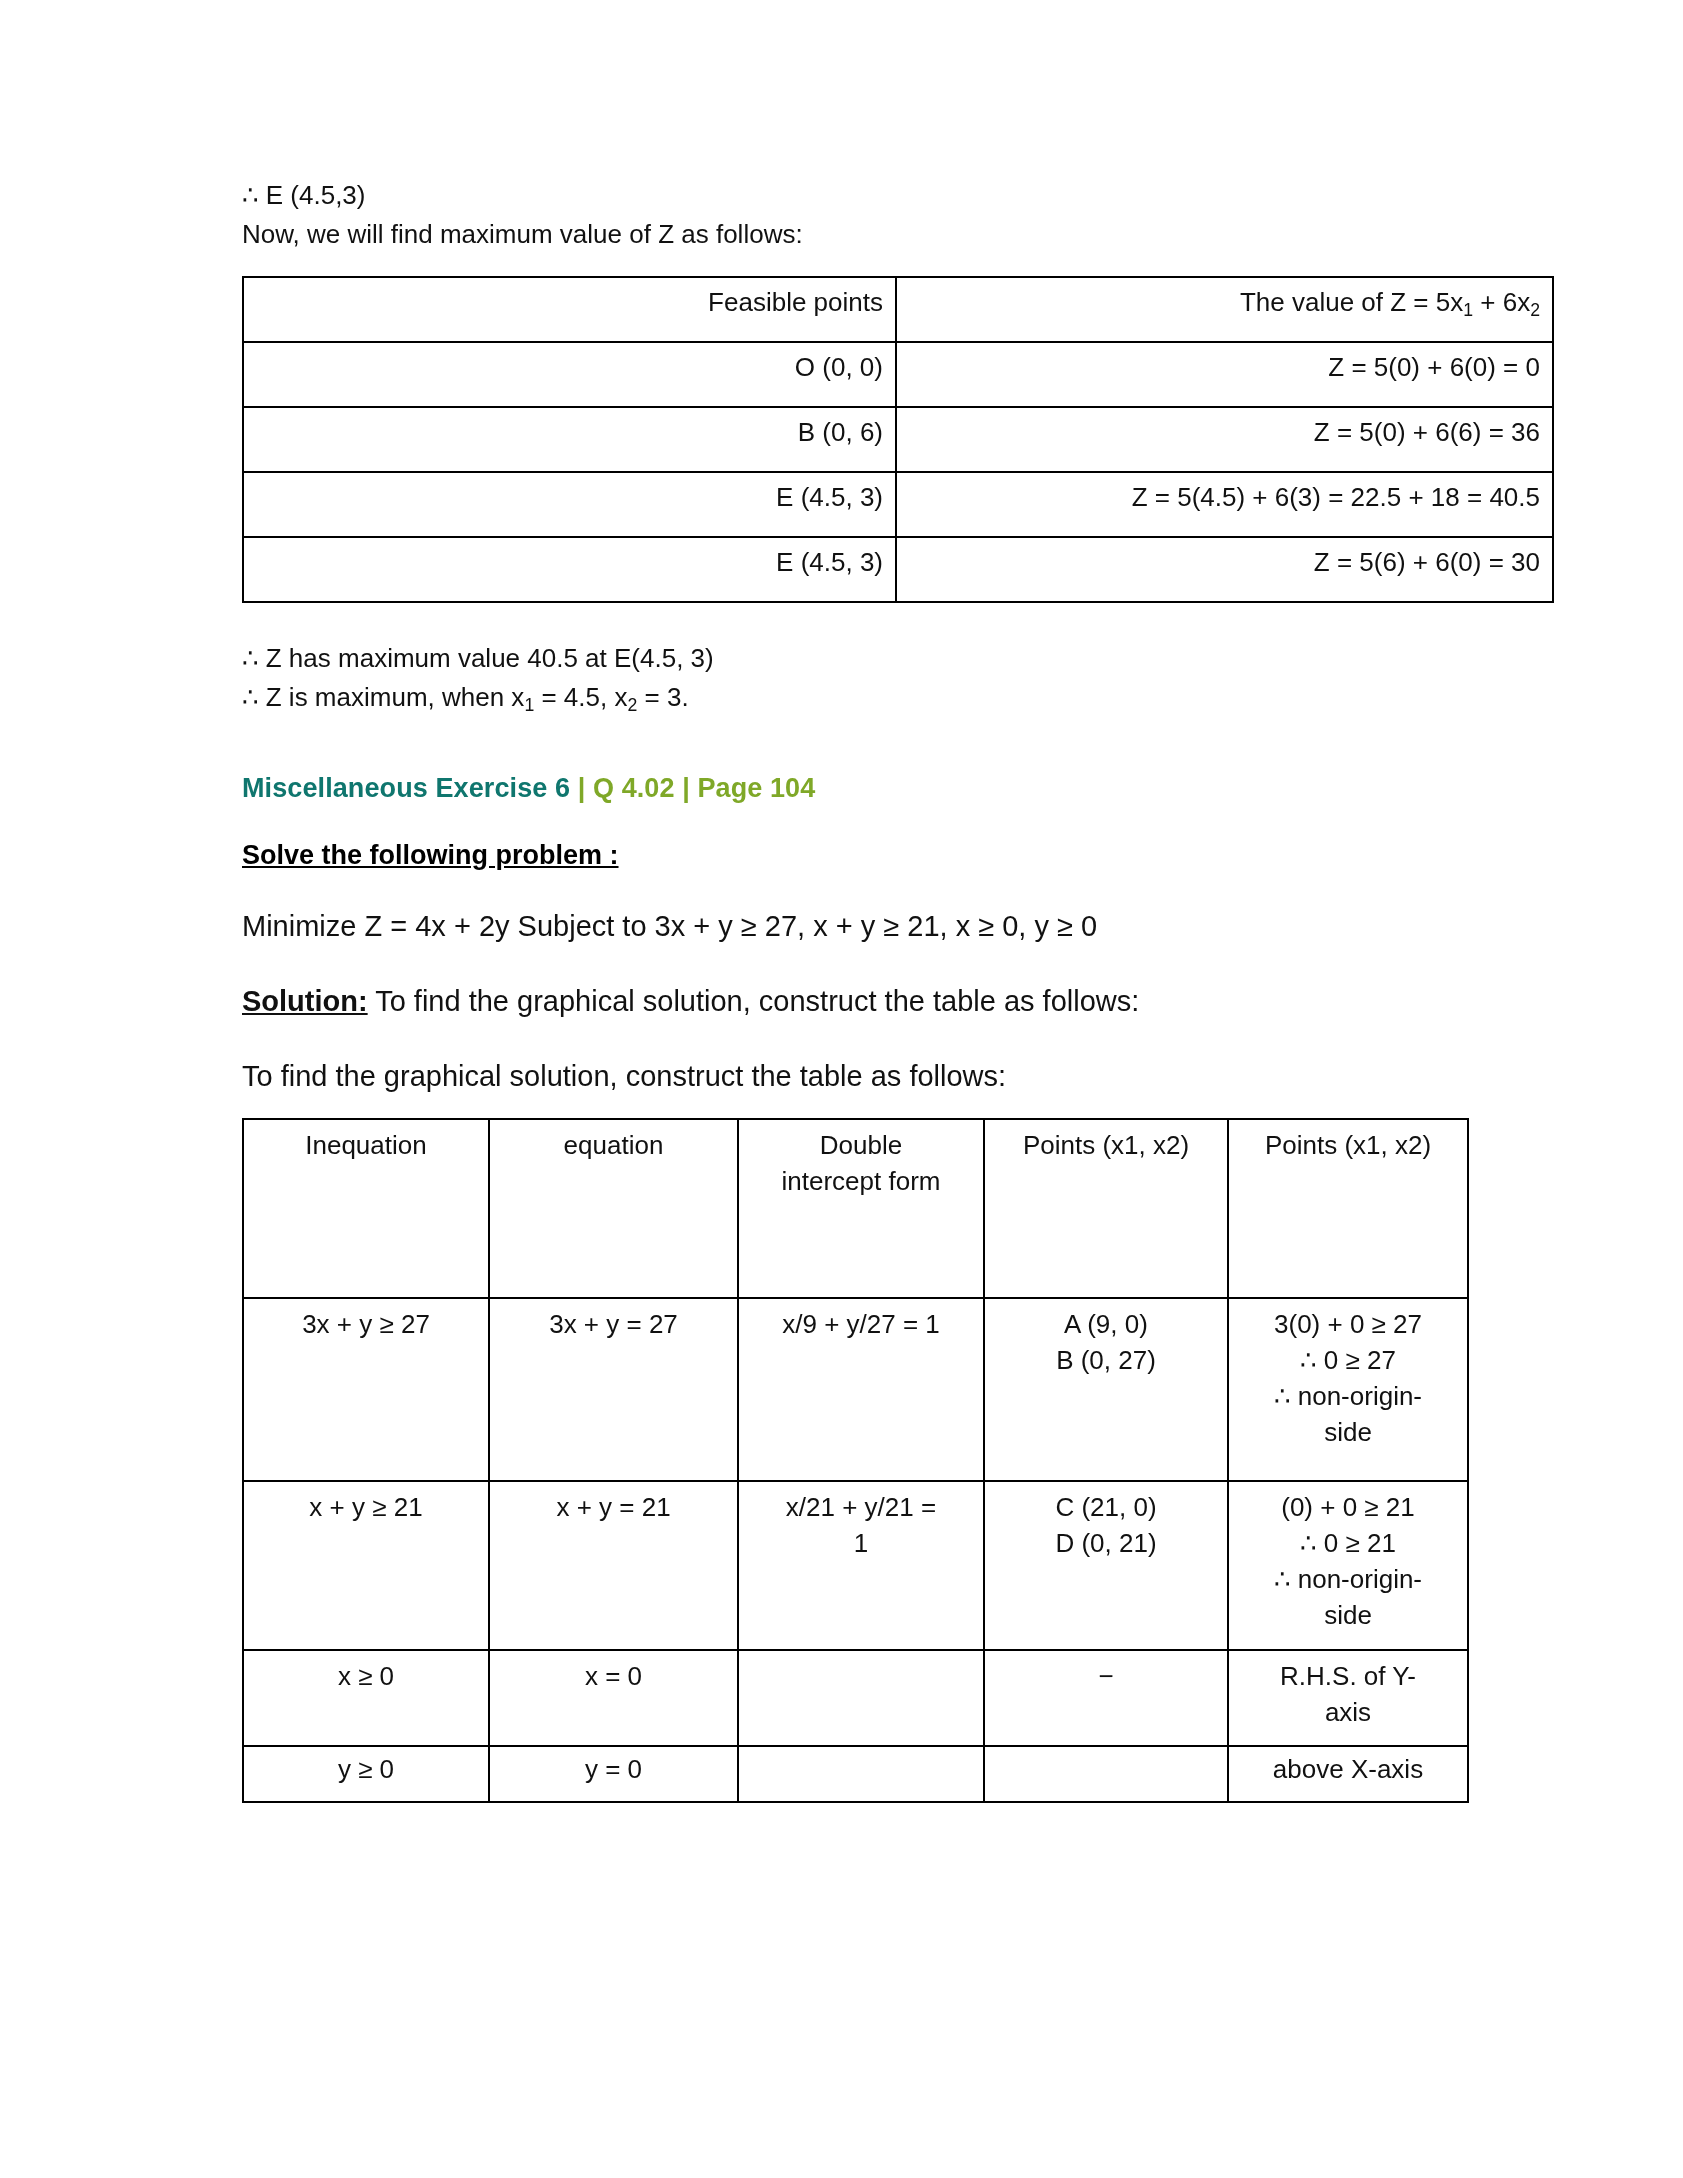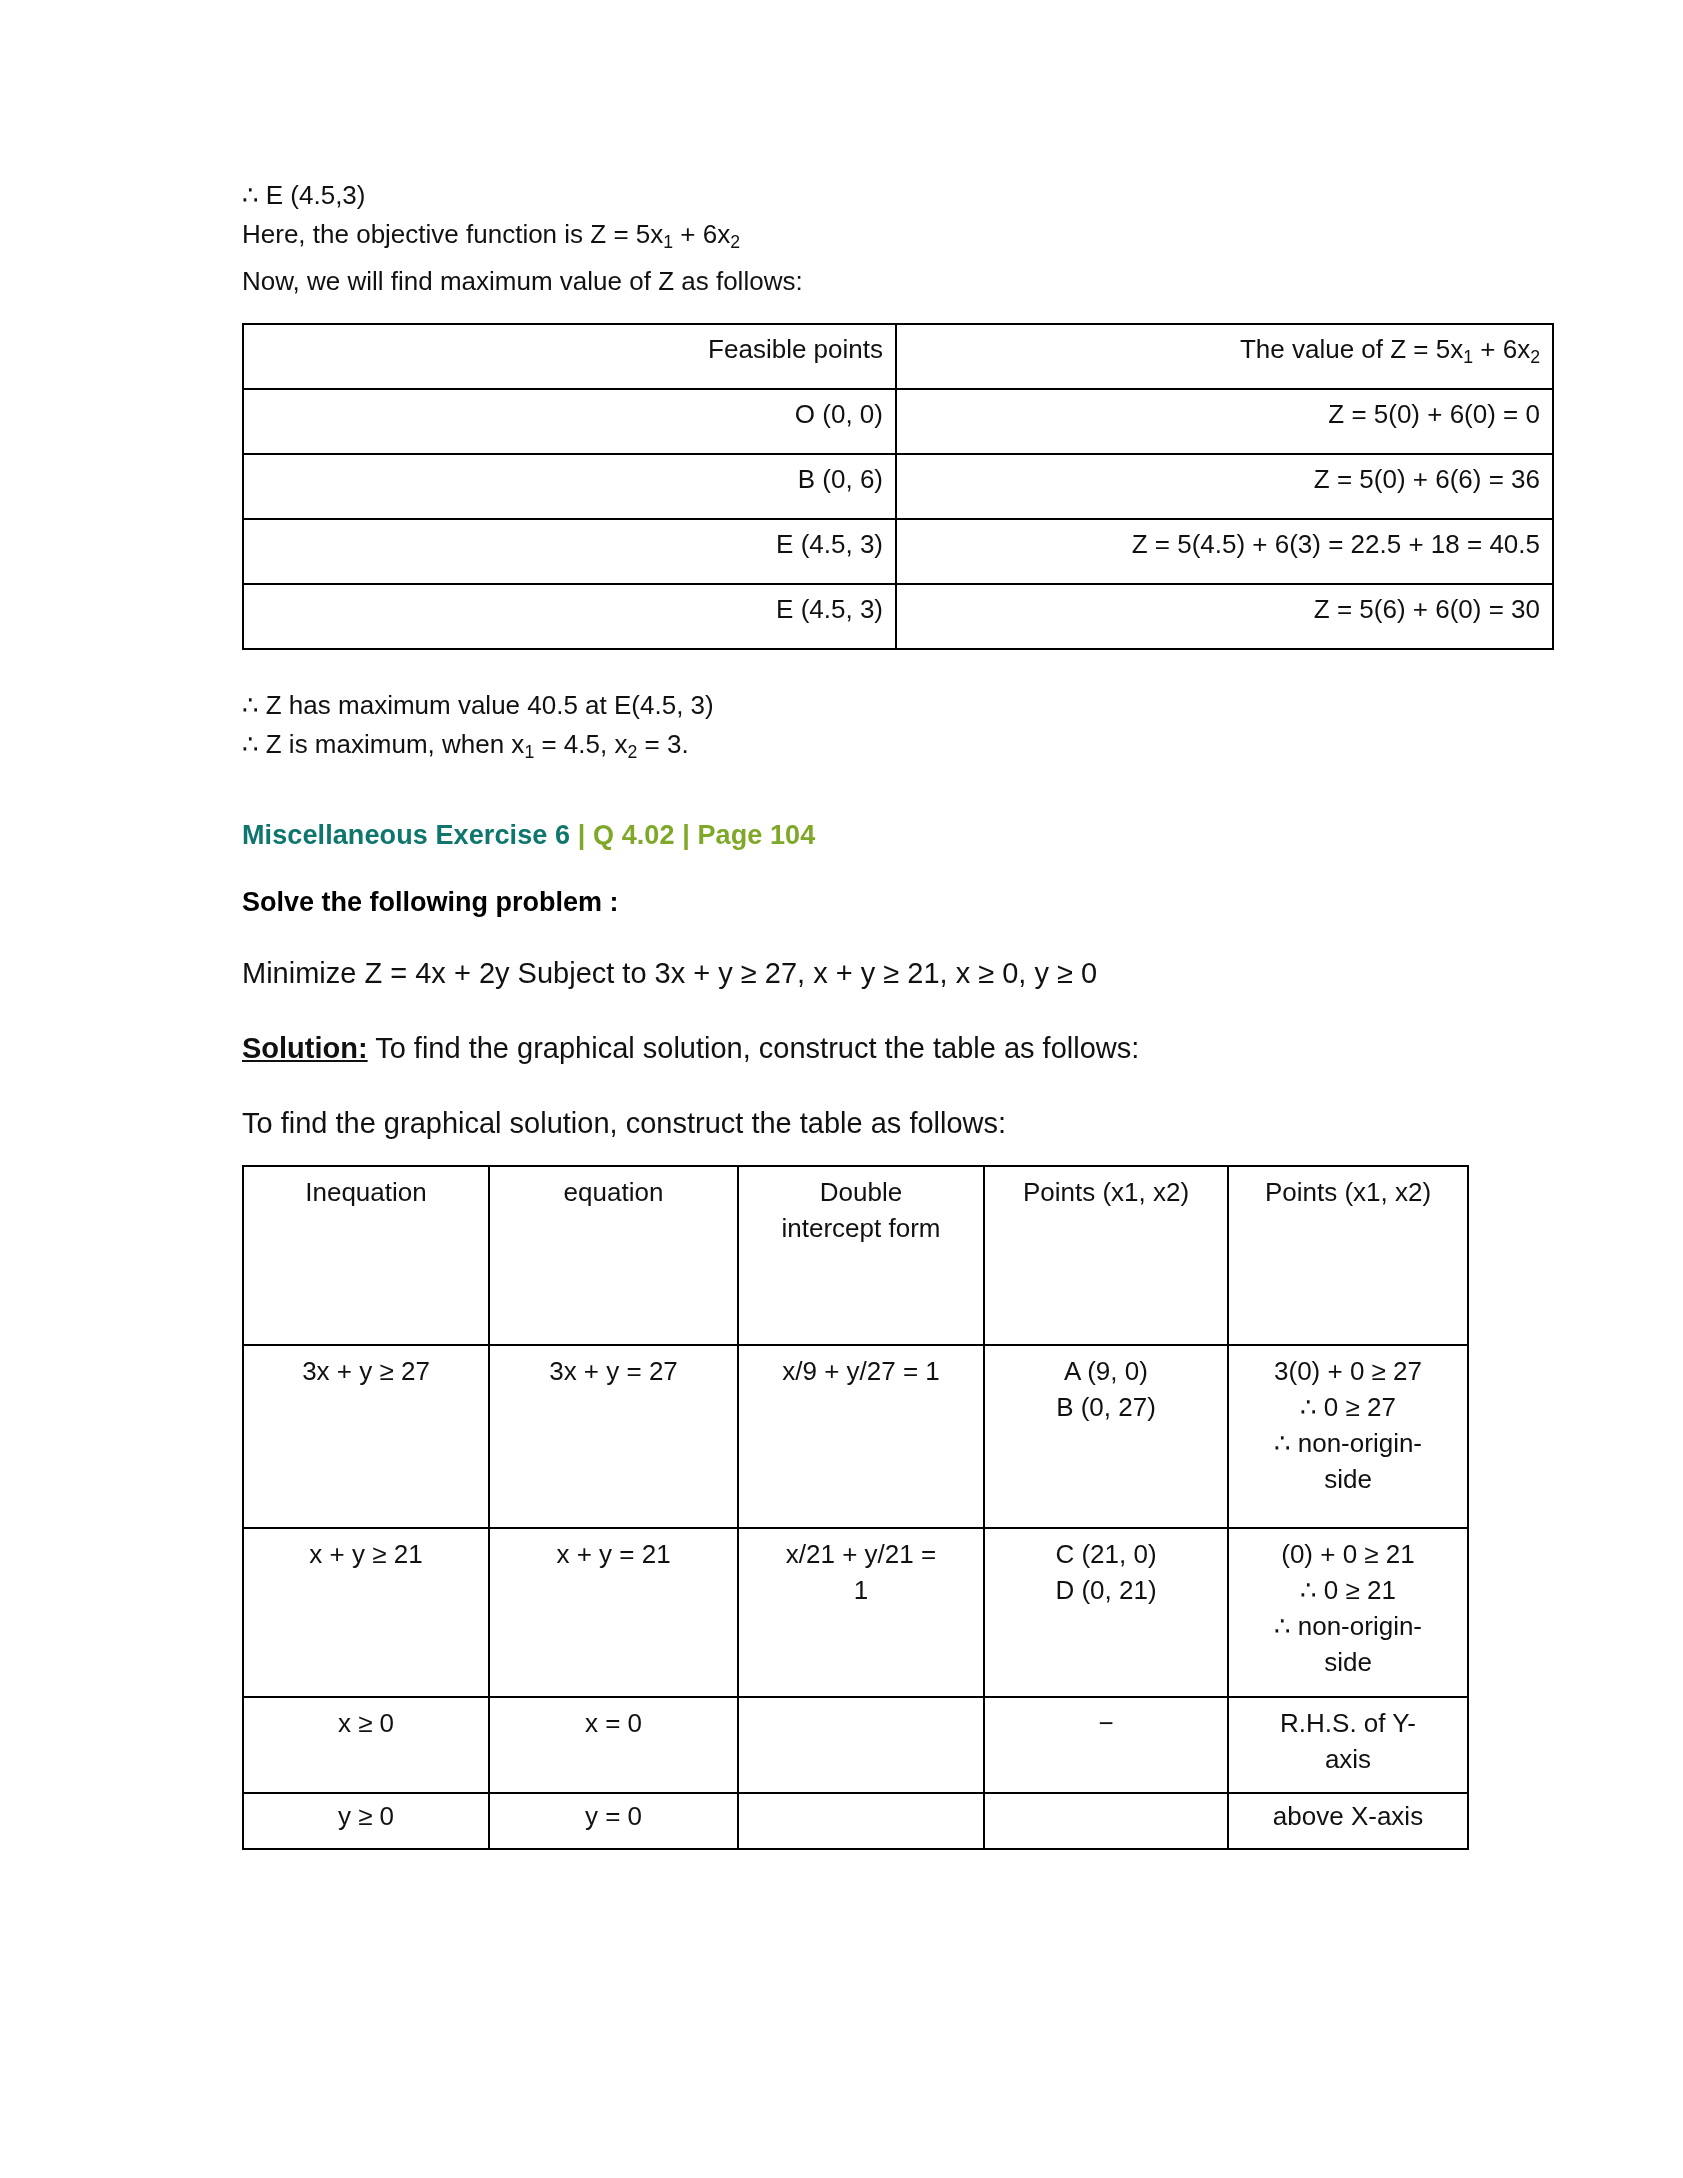--- a/index.html
+++ b/index.html
@@ -61,20 +61,21 @@
   }
   .section-heading .sep {
     color: #7fa828;
     font-weight: bold;
   }
 
   .bold-head {
     font-size: 27px;
     font-weight: bold;
     color: #000;
+    text-decoration: underline;
   }
   .b { font-weight: bold; text-decoration: underline; }
 
   
   table {
     border-collapse: collapse;
     font-size: 26px;
     color: #111;
   }
   table td, table th {
@@ -124,23 +125,20 @@
   .tbl-ineq tr.r4 td { vertical-align: top; padding-top: 4px; }
 </style>
 </head>
 <body>
 
 <div class="page">
   <div class="content">
 
     <div class="line">∴ E (4.5,3)</div>
 
-    <div class="line">
-      <span>Here, the objective function is Z = 5x</span><sub>1</sub><span> + 6x</span><sub>2</sub>
-    </div>
 
     <div class="line">Now, we will find maximum value of Z as follows:</div>
 
     <div class="gap-sm"></div>
 
     <table class="tbl-feasible">
       <colgroup>
           <col class="c1">
           <col class="c2">
         </colgroup>

